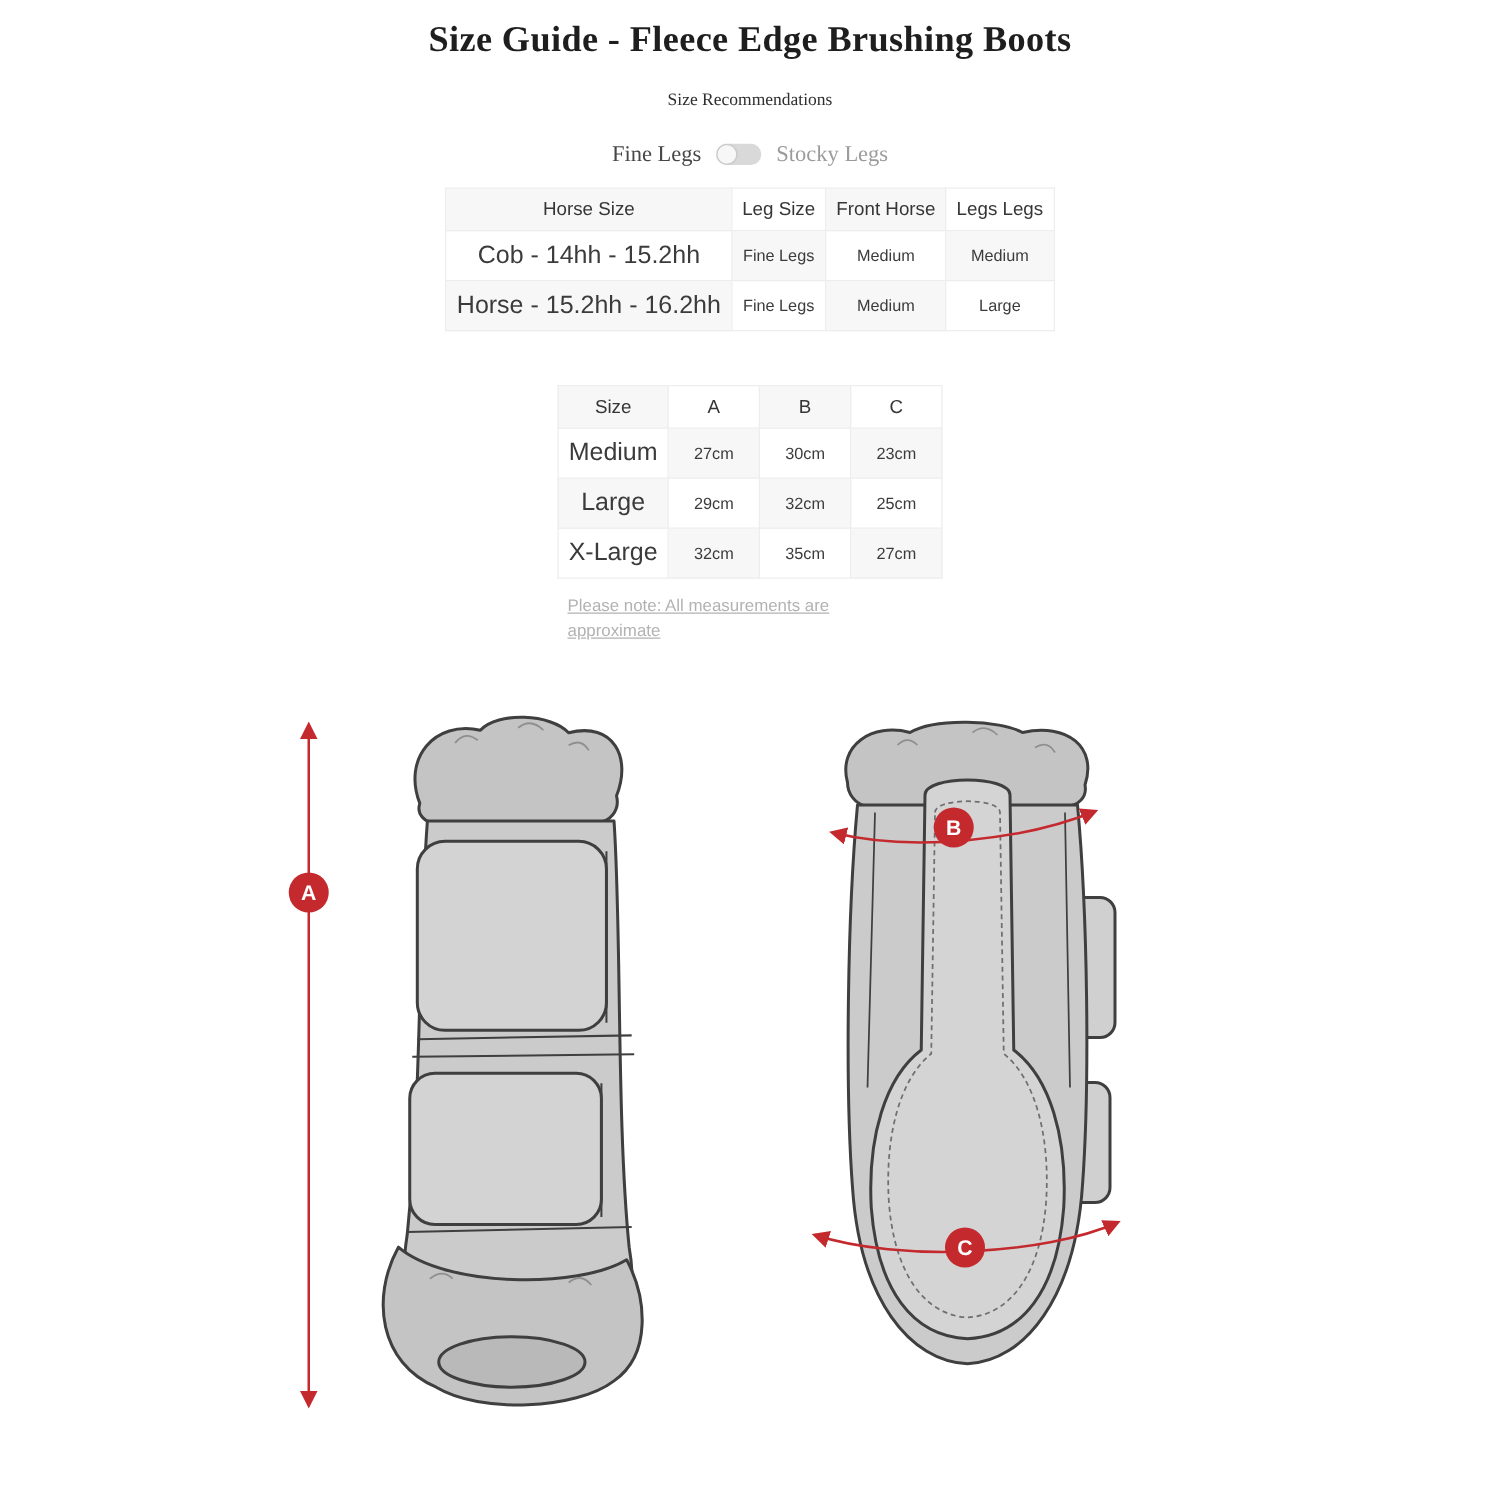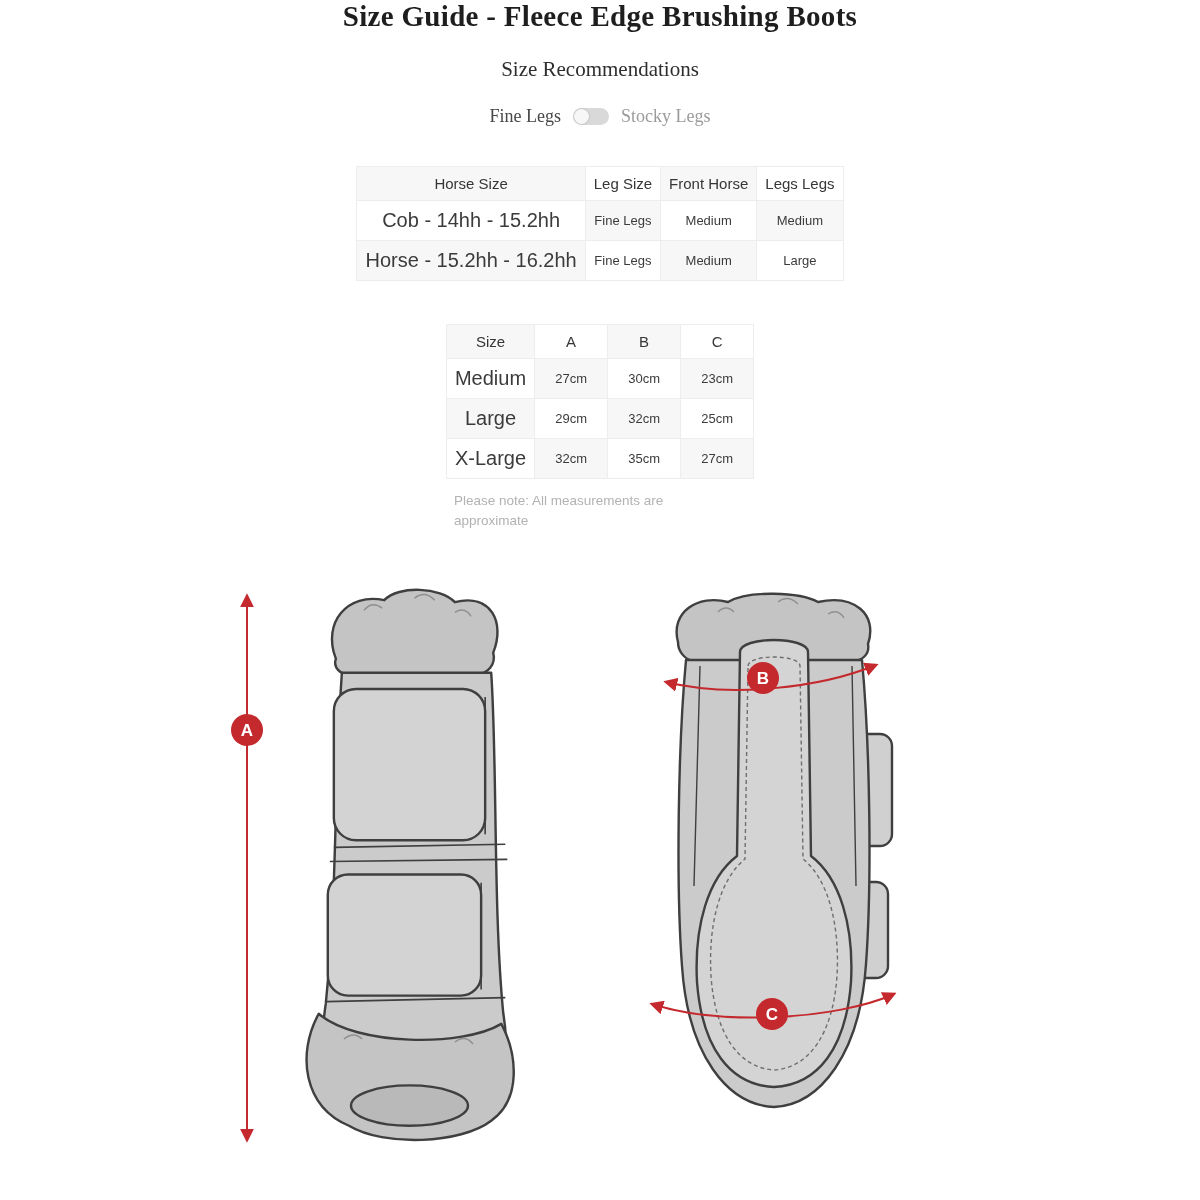--- a/index.html
+++ b/index.html
@@ -1,36 +1,36 @@
 <!DOCTYPE html>
 <html><head>
 <meta charset="utf-8">
 <style>
   html,body{margin:0;padding:0;background:#ffffff;}
   body{width:1200px;height:1200px;overflow:hidden;font-family:"Liberation Sans",sans-serif;color:#3b3b3b;}
   .page{width:1200px;height:1200px;position:relative;}
-  .page-title{font-family:"Liberation Serif",serif;font-weight:700;font-size:29px;color:#1e1e1e;text-align:center;margin:0;letter-spacing:.3px;}
-  .page-subtitle{font-family:"Liberation Serif",serif;font-weight:400;font-size:21px;color:#2e2e2e;text-align:center;margin:24px 0 0;}
+  .page-title{font-family:"Liberation Serif",serif;font-weight:700;font-size:29px;color:#1e1e1e;text-align:center;margin:0;padding-top:16px;letter-spacing:.3px;}
+  .page-subtitle{font-family:"Liberation Serif",serif;font-weight:400;font-size:14px;color:#2e2e2e;text-align:center;margin:24px 0 0;}
   .toggle-row{display:flex;justify-content:center;align-items:center;gap:12px;margin-top:24px;}
   .toggle-label{font-family:"Liberation Serif",serif;font-size:18px;}
   .toggle-label.active{color:#474747;}
   .toggle-label.inactive{color:#9b9b9b;text-align:center;}
   .switch{width:36px;height:17px;border-radius:9px;background:#d9d9d9;position:relative;flex:0 0 auto;cursor:pointer;}
   .switch .knob{position:absolute;left:1px;top:1px;width:15px;height:15px;border-radius:50%;background:#f7f7f7;box-shadow:0 0 2px rgba(0,0,0,.25);}
   table{border-collapse:collapse;margin:0 auto;}
   th,td{border:1px solid #ededed;text-align:center;font-weight:400;padding:8px 8px;font-size:13px;color:#3b3b3b;white-space:nowrap;}
   th{font-size:15px;color:#363636;}
   td:first-child{font-size:20px;}
   .shade{background:#f7f7f7;}
-  #size-table{margin-top:39px;}
+  #size-table{margin-top:16px;}
   #size-table col.c0{width:196px;} #size-table col.c1{width:68px;}
   #size-table col.c2{width:92px;}  #size-table col.c3{width:86px;}
   #measure-table{margin-top:43px;}
   #measure-table col{width:73px;}
-  .note{width:292px;margin:12px auto 0;text-align:left;font-size:13.5px;line-height:1.45;color:#b2b2b2;padding-right:50px;box-sizing:border-box;}
+  .note{width:292px;margin:12px auto 0;text-align:left;font-size:13.5px;line-height:1.45;color:#b2b2b2;padding-right:50px;box-sizing:border-box;text-decoration:underline;}
   .diagram{position:relative;height:586px;margin-top:50px;}
   .boot-front{position:absolute;left:262px;top:0;}
   .boot-back{position:absolute;left:648px;top:6px;}
   .annotations{position:absolute;left:0;top:0;pointer-events:none;}
   .marker-letter{font-family:"Liberation Sans",sans-serif;font-weight:700;font-size:17px;fill:#ffffff;}
 </style>
 </head>
 <body>
 
 <div class="page">

